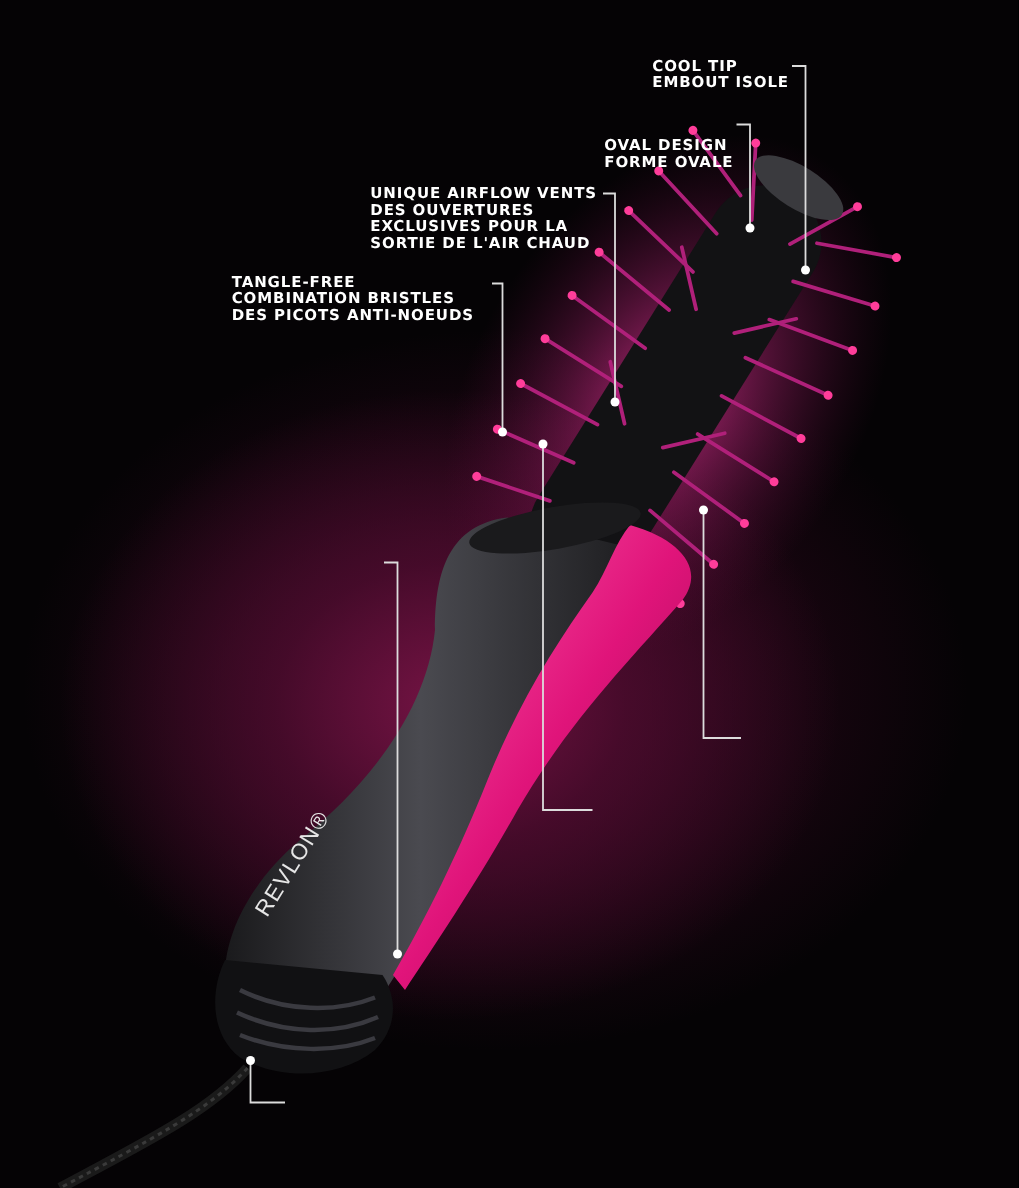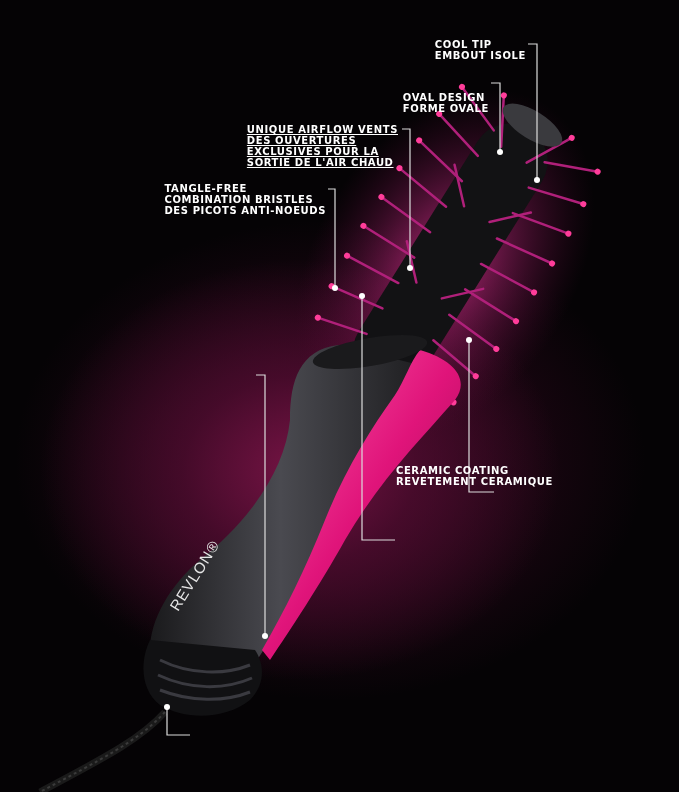--- a/index.html
+++ b/index.html
@@ -135,34 +135,30 @@
   <div class="label right" style="right:153px;top:39px;">
     <span class="line">COOL TIP</span>
     <span class="line">EMBOUT ISOLE</span>
   </div>
 
   <div class="label right" style="right:190px;top:92px;">
     <span class="line">OVAL DESIGN</span>
     <span class="line">FORME OVALE</span>
   </div>
 
-  <div class="label right" style="right:281px;top:124px;text-decoration:underline;">
+  <div class="label right" style="right:281px;top:124px;">
     <span class="line">UNIQUE AIRFLOW VENTS</span>
     <span class="line">DES OUVERTURES</span>
     <span class="line">EXCLUSIVES POUR LA</span>
     <span class="line">SORTIE DE L'AIR CHAUD</span>
   </div>
 
-  <div class="label right" style="right:353px;top:183px;">
+  <div class="label right" style="right:363px;top:183px;">
     <span class="line">TANGLE-FREE</span>
     <span class="line">COMBINATION BRISTLES</span>
     <span class="line">DES PICOTS ANTI-NOEUDS</span>
   </div>
 
 
 
-  <div class="label left" style="left:396px;top:465px;">
-    <span class="line">CERAMIC COATING</span>
-    <span class="line">REVETEMENT CERAMIQUE</span>
-  </div>
 
 
 </div>
 
 </body></html>

